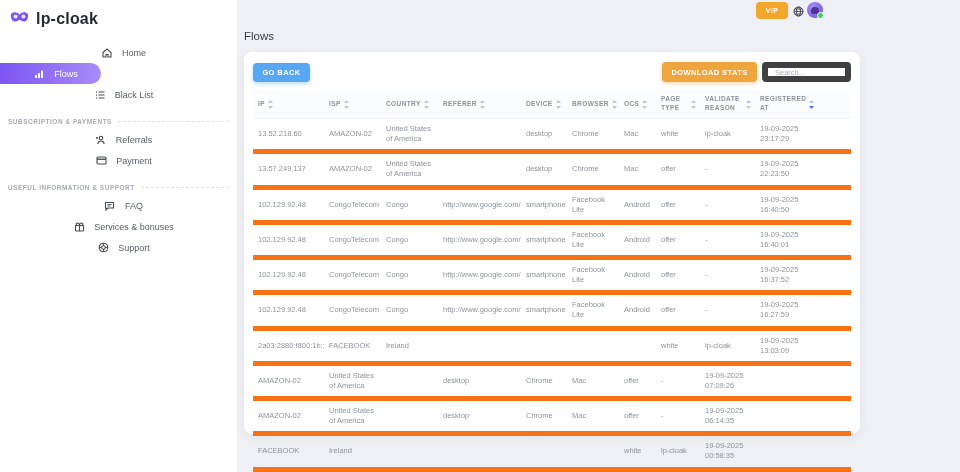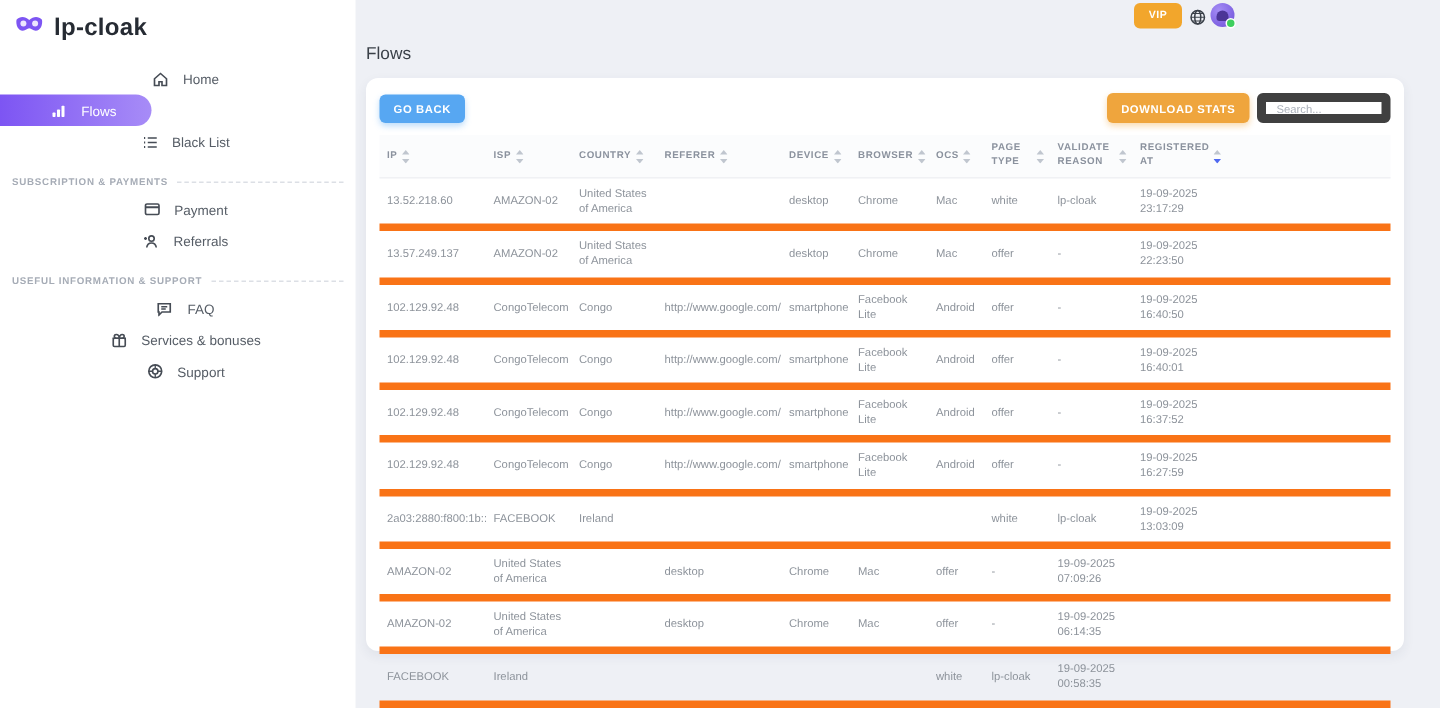--- a/index.html
+++ b/index.html
@@ -49,21 +49,21 @@
     background: radial-gradient(circle at 35% 30%, #a48cf5, #6d4fd8); cursor: pointer;
   }
   .avatar::after {
     content: ""; position: absolute; right: -1px; bottom: -1px; width: 5px; height: 5px;
     border-radius: 50%; background: #3ecf5e; border: 1px solid #fff;
   }
   .avatar .face { position: absolute; left: 4px; top: 5px; width: 8px; height: 7px; border-radius: 4px 4px 2px 2px; background: #4b3597; }
   
   .page-title { position: absolute; left: 244px; top: 30px; font-size: 11.5px; font-weight: 500; color: #3a4048; }
   .card {
-    position: absolute; left: 244px; top: 52px; width: 692px; height: 382px;
+    position: absolute; left: 244px; top: 52px; width: 616px; height: 382px;
     background: #fff; border-radius: 8px; box-shadow: 0 3px 8px rgba(40,50,80,.07);
     padding: 9px;
   }
   .card-toolbar { display: flex; align-items: center; height: 22px; }
   .btn-back {
     width: 57px; height: 19px; background: #57a7f2; color: #fff; border: none; border-radius: 4px;
     font-size: 7.5px; font-weight: bold; letter-spacing: .4px; cursor: pointer;
     box-shadow: 0 2px 4px rgba(87,167,242,.4);
   }
   .toolbar-right { margin-left: auto; display: flex; align-items: flex-end; gap: 5px; }
@@ -159,36 +159,36 @@
       <span>Black List</span>
     </div>
   </div>
 
   <div class="side-section">
     <span class="lbl">SUBSCRIPTION &amp; PAYMENTS</span>
     <span class="dash"></span>
   </div>
   <div class="nav-item">
     <span class="ic">
-      <svg width="11" height="9" viewBox="0 0 11 9" fill="none" stroke="currentColor" stroke-width="1.1">
-          <rect x="1" y="1" width="9" height="7" rx="1"></rect>
-          <path d="M1 3.2h9" stroke-width="1.4"></path>
-        </svg>
-    </span>
-    <span>Payment</span>
-  </div>
-  <div class="nav-item">
-    <span class="ic">
       <svg width="11" height="10" viewBox="0 0 11 10" fill="none" stroke="currentColor" stroke-width="1.1">
           <circle cx="6" cy="3" r="1.8"></circle>
           <path d="M2.8 9c.3-2 1.6-3 3.2-3s2.9 1 3.2 3"></path>
           <path d="M1 3h2M2 2v2" stroke-width="1"></path>
         </svg>
     </span>
     <span>Referrals</span>
+  </div>
+  <div class="nav-item">
+    <span class="ic">
+      <svg width="11" height="9" viewBox="0 0 11 9" fill="none" stroke="currentColor" stroke-width="1.1">
+          <rect x="1" y="1" width="9" height="7" rx="1"></rect>
+          <path d="M1 3.2h9" stroke-width="1.4"></path>
+        </svg>
+    </span>
+    <span>Payment</span>
   </div>
 
   <div class="side-section">
     <span class="lbl">USEFUL INFORMATION &amp; SUPPORT</span>
     <span class="dash"></span>
   </div>
   <div class="nav-item">
     <span class="ic">
       <svg width="11" height="10" viewBox="0 0 11 10" fill="none" stroke="currentColor" stroke-width="1.1">
           <path d="M1.5 1.5h8v5.5H4L2 9V7H1.5z"></path>

